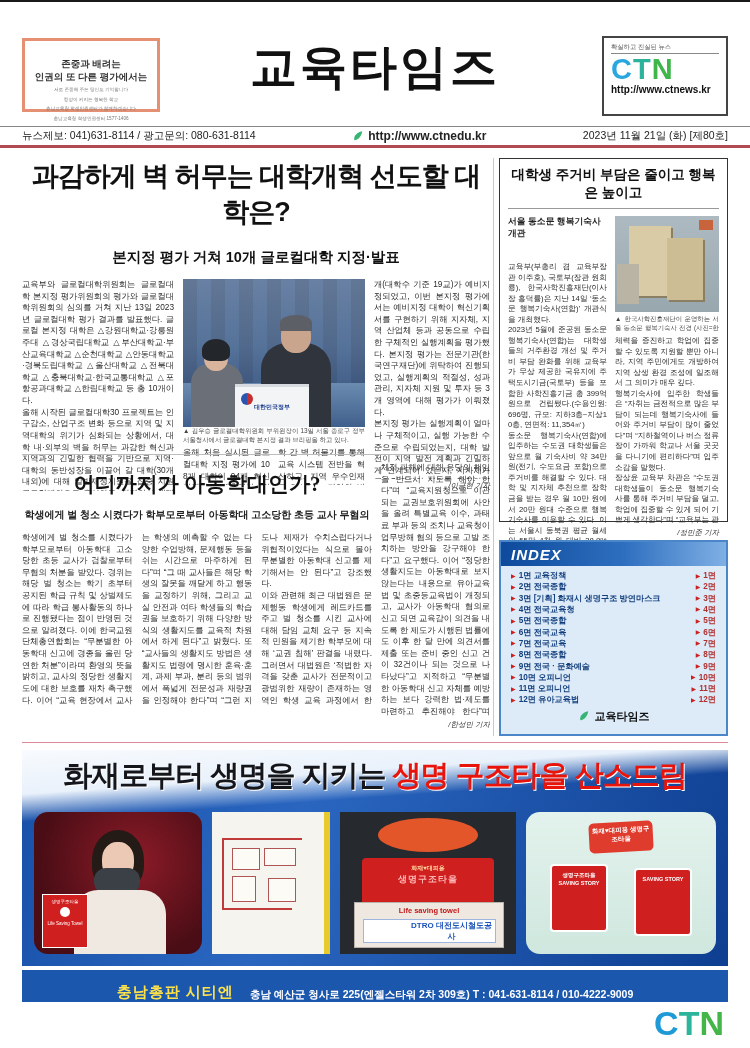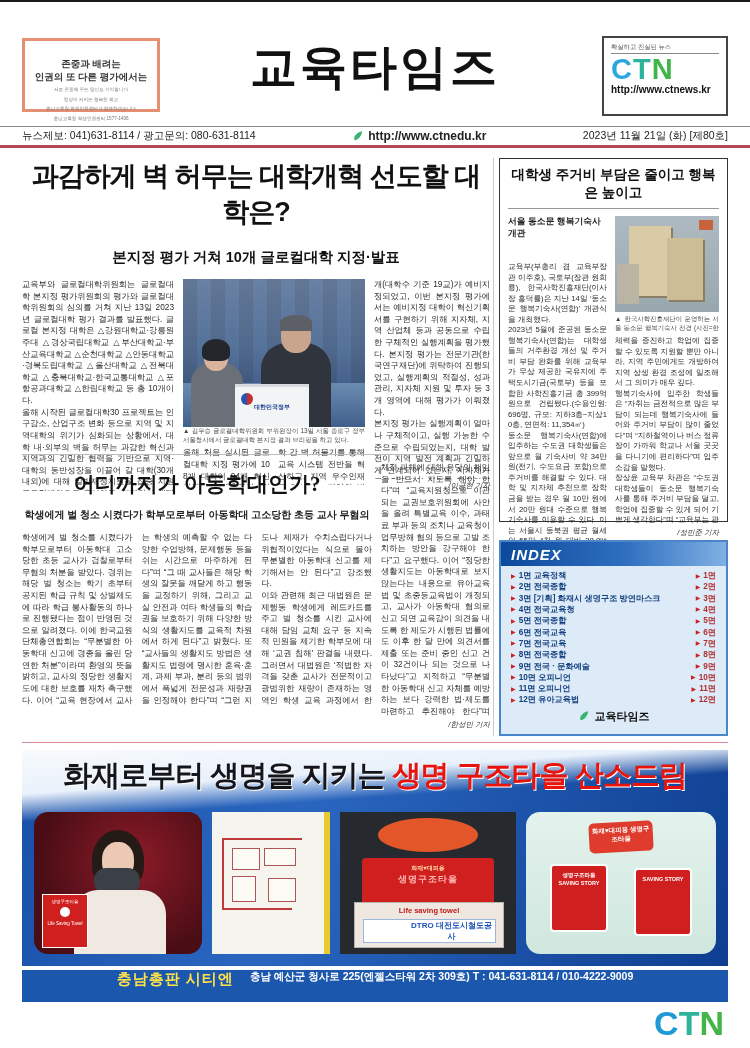--- a/index.html
+++ b/index.html
@@ -125,21 +125,21 @@
   .adp3 .tray{position:absolute;left:14px;top:90px;width:148px;height:44px;background:#efe8e0;border:1px solid #b8b2a8;}
   .adp3 .tray .t3{font-size:7.5px;color:#c01818;font-weight:bold;text-align:center;margin-top:3px;}
   .adp3 .dtro{font-size:8px;color:#1b52b8;font-weight:900;text-align:center;background:#fff;
      width:86px;margin:4px auto 0;border:1px solid #9db6e0;padding-left:45px;}
   .adp4{flex:1;border-radius:14px;background:linear-gradient(180deg,#e3f2ec 0%,#cfe7de 100%);}
   .adp4 .badge{position:absolute;left:50%;transform:translateX(-50%) rotate(-3deg);top:10px;width:64px;height:30px;
      background:#e03c2e;border-radius:5px;color:#fff;font-size:6.5px;font-weight:bold;text-align:center;padding-top:4px;box-sizing:border-box;}
   .adp4 .pb{position:absolute;width:54px;height:64px;background:#d01f1f;border:2px solid #fff;border-radius:4px;}
   .adp4 .pb .t{font-size:5.5px;color:#fff;text-align:center;margin-top:6px;font-weight:bold;line-height:1.4;}
   .ad .bottombar{position:absolute;left:0;bottom:0;width:100%;height:32px;background:#1b57ad;
-     border-top:4px solid #fff;display:flex;align-items:flex-start;justify-content:center;gap:16px;}
+     border-top:4px solid #fff;display:flex;align-items:flex-end;justify-content:center;gap:16px;}
   .ad .dist{color:#ffe24a;font-size:15px;font-weight:900;letter-spacing:1px;}
   .ad .addr{color:#fff;font-size:10.5px;font-weight:bold;}
   
   .footer-ctn{position:absolute;right:26px;top:1002px;font-size:34px;font-weight:900;letter-spacing:0px;}
   .footer-ctn .c1{color:#1f9ad6}.footer-ctn .c2{color:#2cb59b}.footer-ctn .c3{color:#44b649}
 </style>
 </head>
 <body>
 
 <div class="page">

